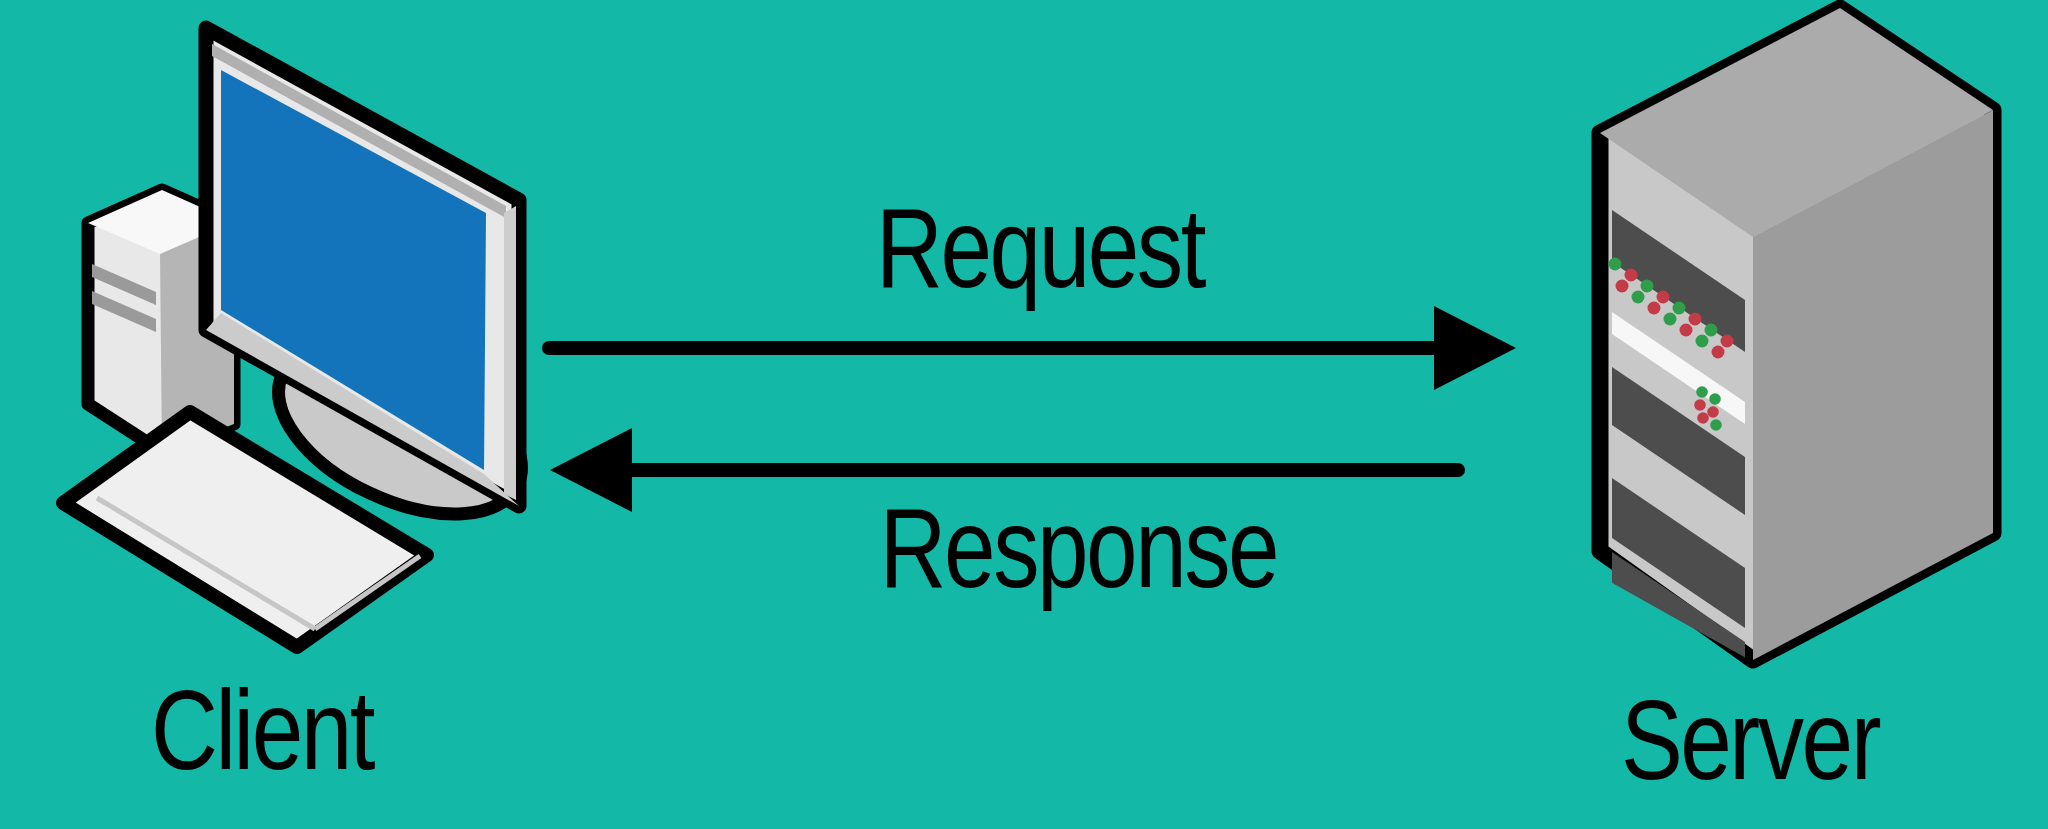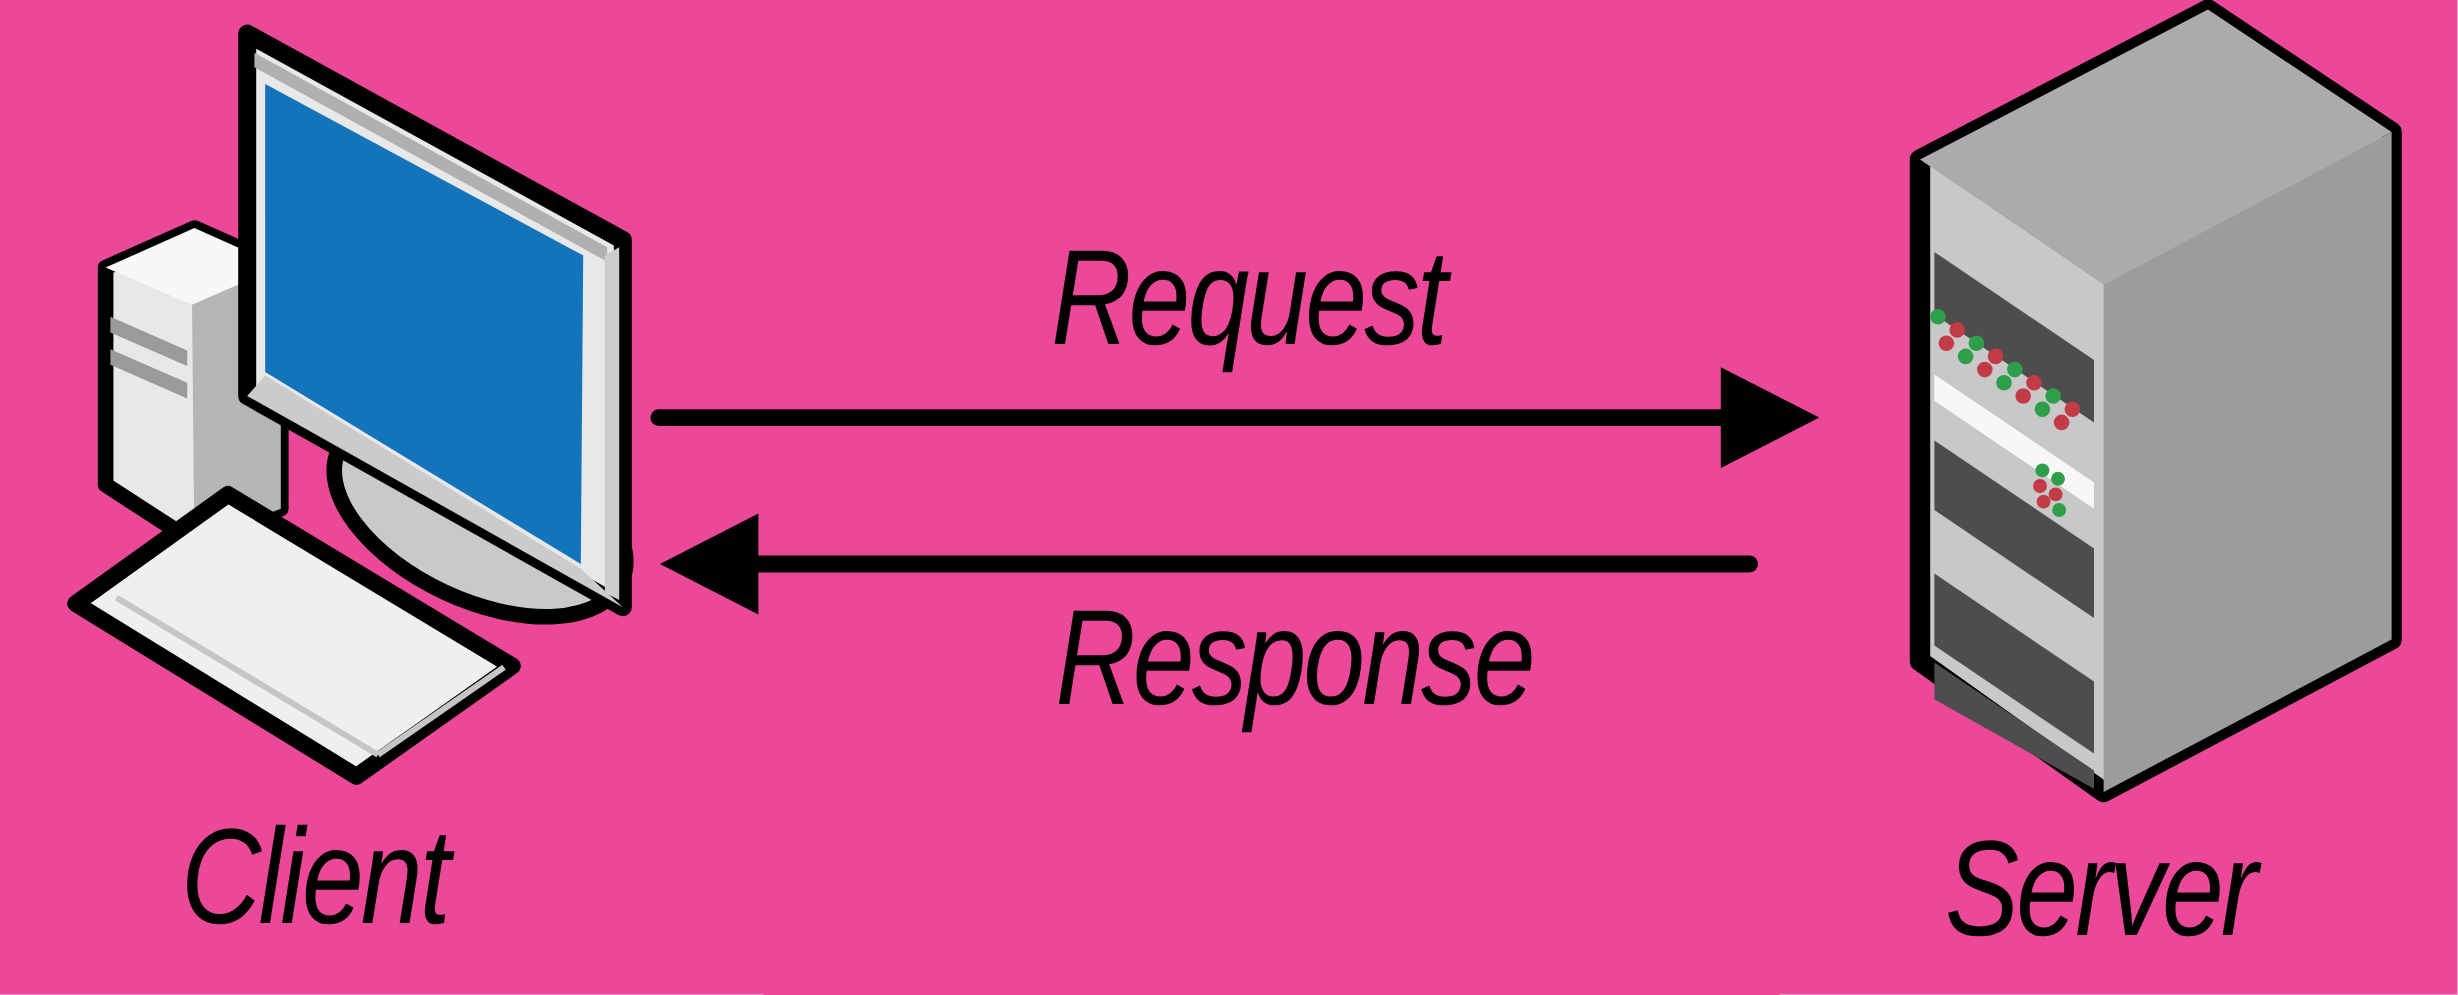--- a/index.html
+++ b/index.html
@@ -1,22 +1,21 @@
 <!DOCTYPE html>
 <html><head>
 <meta charset="utf-8">
 <style>
   html,body{margin:0;padding:0;background:#fff;}
   .stage{
     position:relative;
     width:2048px;height:829px;
-    background:#ec4899;
+    background:#14b8a6;
     overflow:hidden;
     font-family:"Liberation Sans",sans-serif;
-    font-style:italic;
   }
   .stage svg{position:absolute;display:block;}
   .label{
     position:absolute;
     font-family:"Liberation Sans",sans-serif;
     font-size:113px;
     line-height:1;
     letter-spacing:-3px;
     color:#000;
     width:440px;

